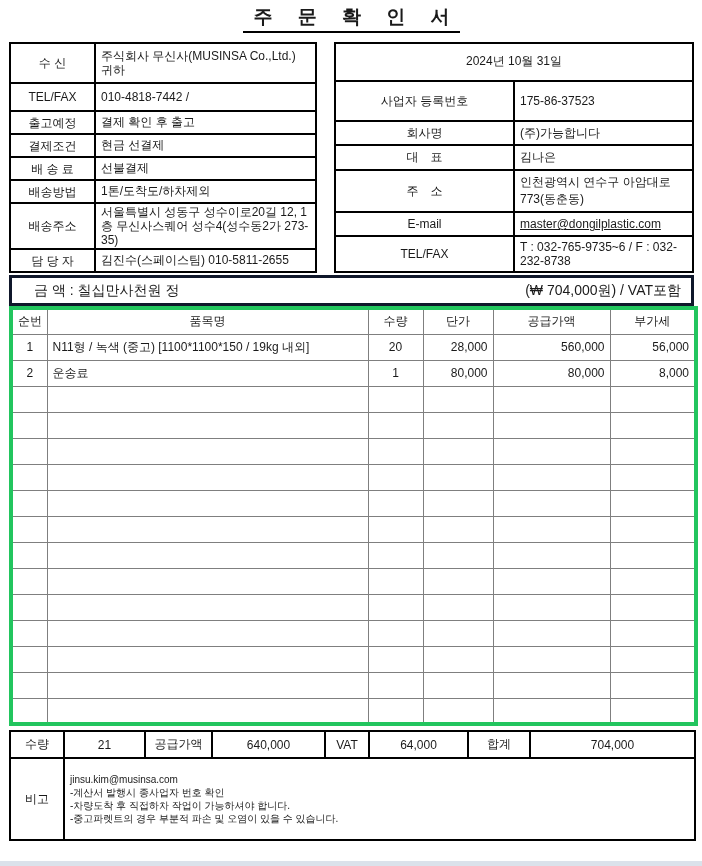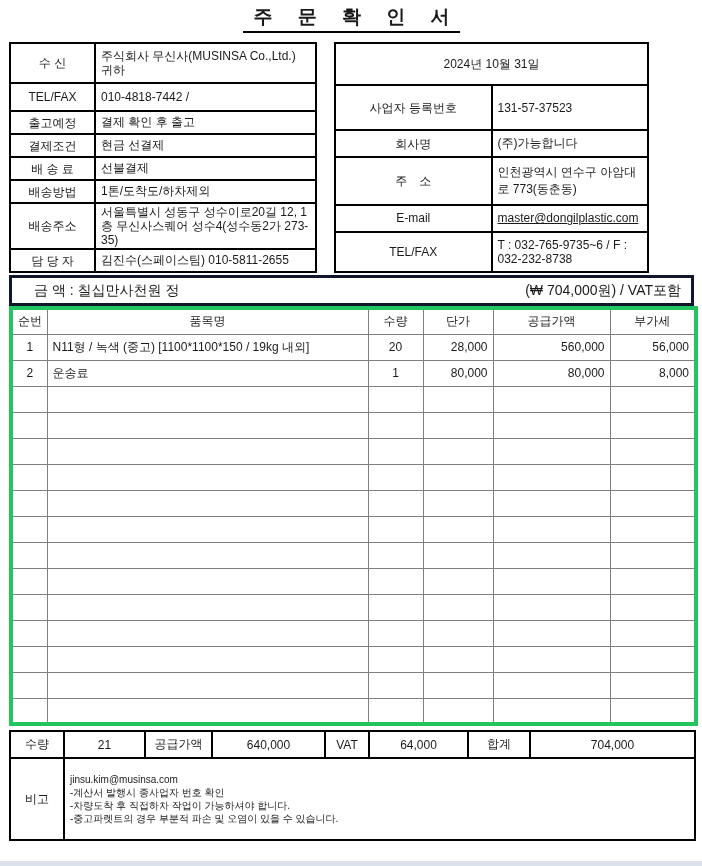--- a/index.html
+++ b/index.html
@@ -16,21 +16,21 @@
     display: inline-block; font-size: 19px; font-weight: bold;
     letter-spacing: 10px; padding: 0 0 1px 10px;
     border-bottom: 2px solid #000;
   }
 
   .top { display: flex; gap: 17px; }
   table { border-collapse: collapse; table-layout: fixed; }
   .info td { border: 2px solid #000; font-size: 12px; padding: 1px 5px; vertical-align: middle; margin-top: 36px; }
   .info .lbl { text-align: center; padding: 1px 2px; line-height: 14px; }
   .info-left  { width: 308px; }
-  .info-right { width: 315px; }
+  .info-right { width: 360px; }
   .info-left  .lbl { width: 85px; }
   .info-right .lbl { width: 85px; }
   .h40{height:40px} .h36{height:36px} .h34{height:34px} .h28{height:28px}
   .h24{height:24px} .h23{height:23px} .h22{height:22px} .h42{height:42px}
   .big { font-size: 14px; line-height: 17px; }
   .wrap { white-space: normal; line-height: 14px; }
   .date-cell { text-align: center; font-size: 13px; }
   .u { text-decoration: underline; }
 
   .amount {
@@ -108,25 +108,29 @@
       </tbody>
     </table>
 
     <table class="info info-right">
       <tbody>
         <tr class="h34">
           <td class="date-cell" colspan="2">2024년 10월 31일</td>
         </tr>
         <tr class="h36">
           <td class="lbl wrap">사업자 등록번호</td>
-          <td>131-57-37523</td>
+          <td>175-86-37523</td>
         </tr>
         <tr class="h22">
           <td class="lbl">회사명</td>
           <td>(주)가능합니다</td>
+        </tr>
+        <tr class="h22">
+          <td class="lbl">대　표</td>
+          <td>김나은</td>
         </tr>
         <tr class="h22">
           <td class="lbl">주　소</td>
           <td>인천광역시 연수구 아암대로 773(동춘동)</td>
         </tr>
         <tr class="h22">
           <td class="lbl">E-mail</td>
           <td>
             <span class="u">master@dongilplastic.com</span>
           </td>

